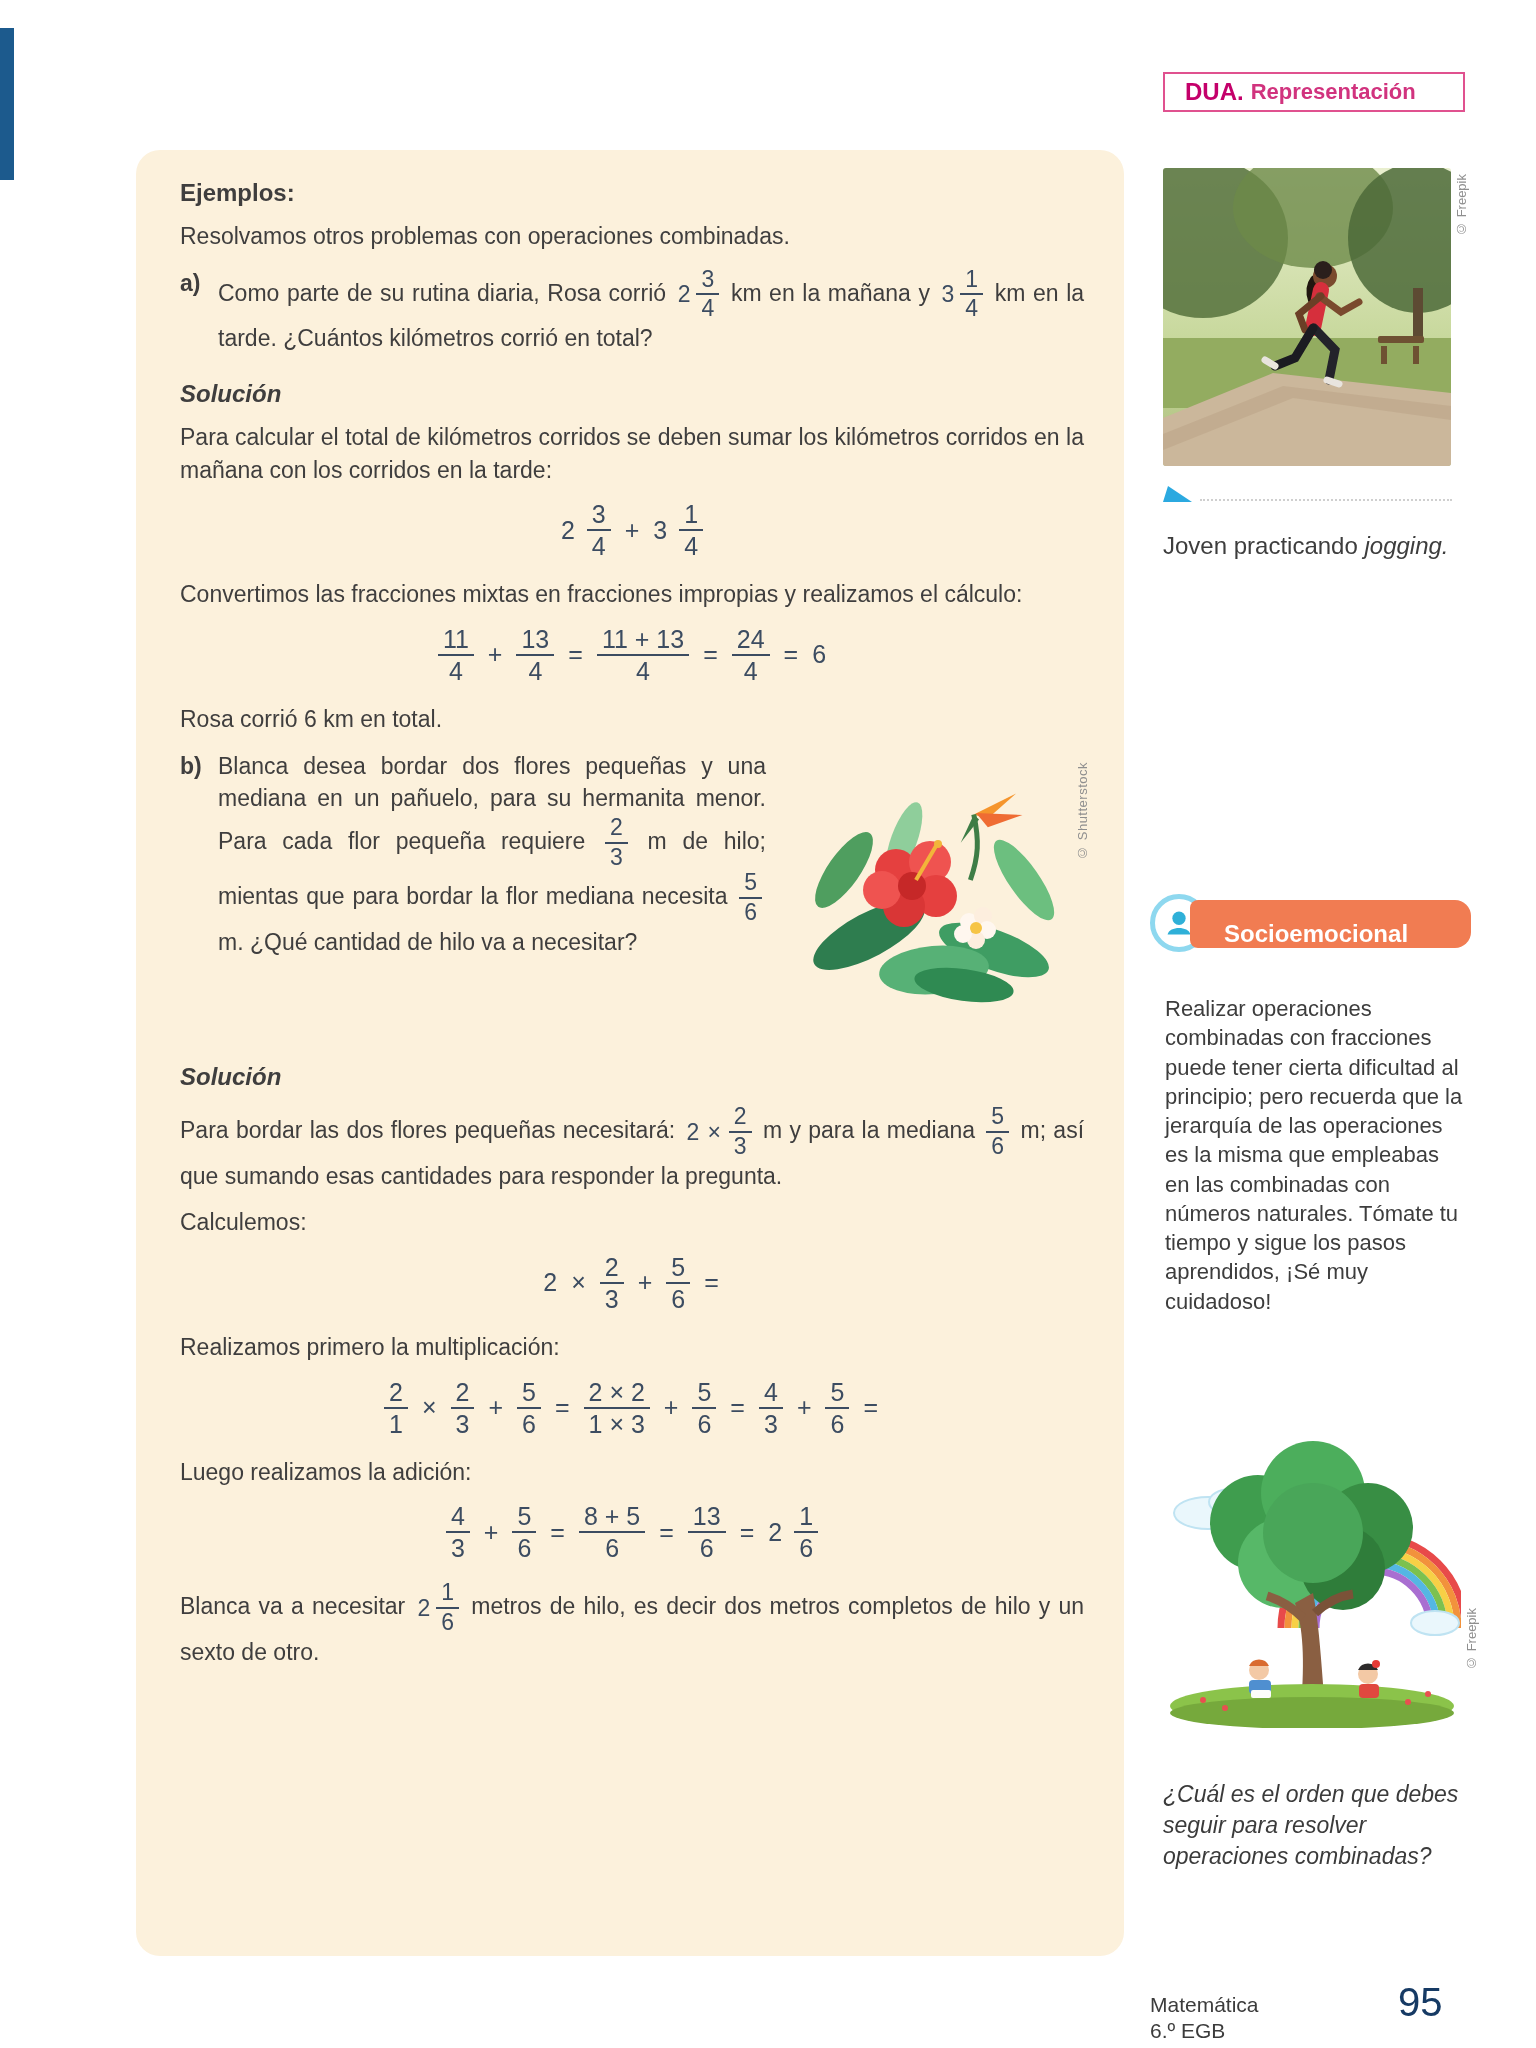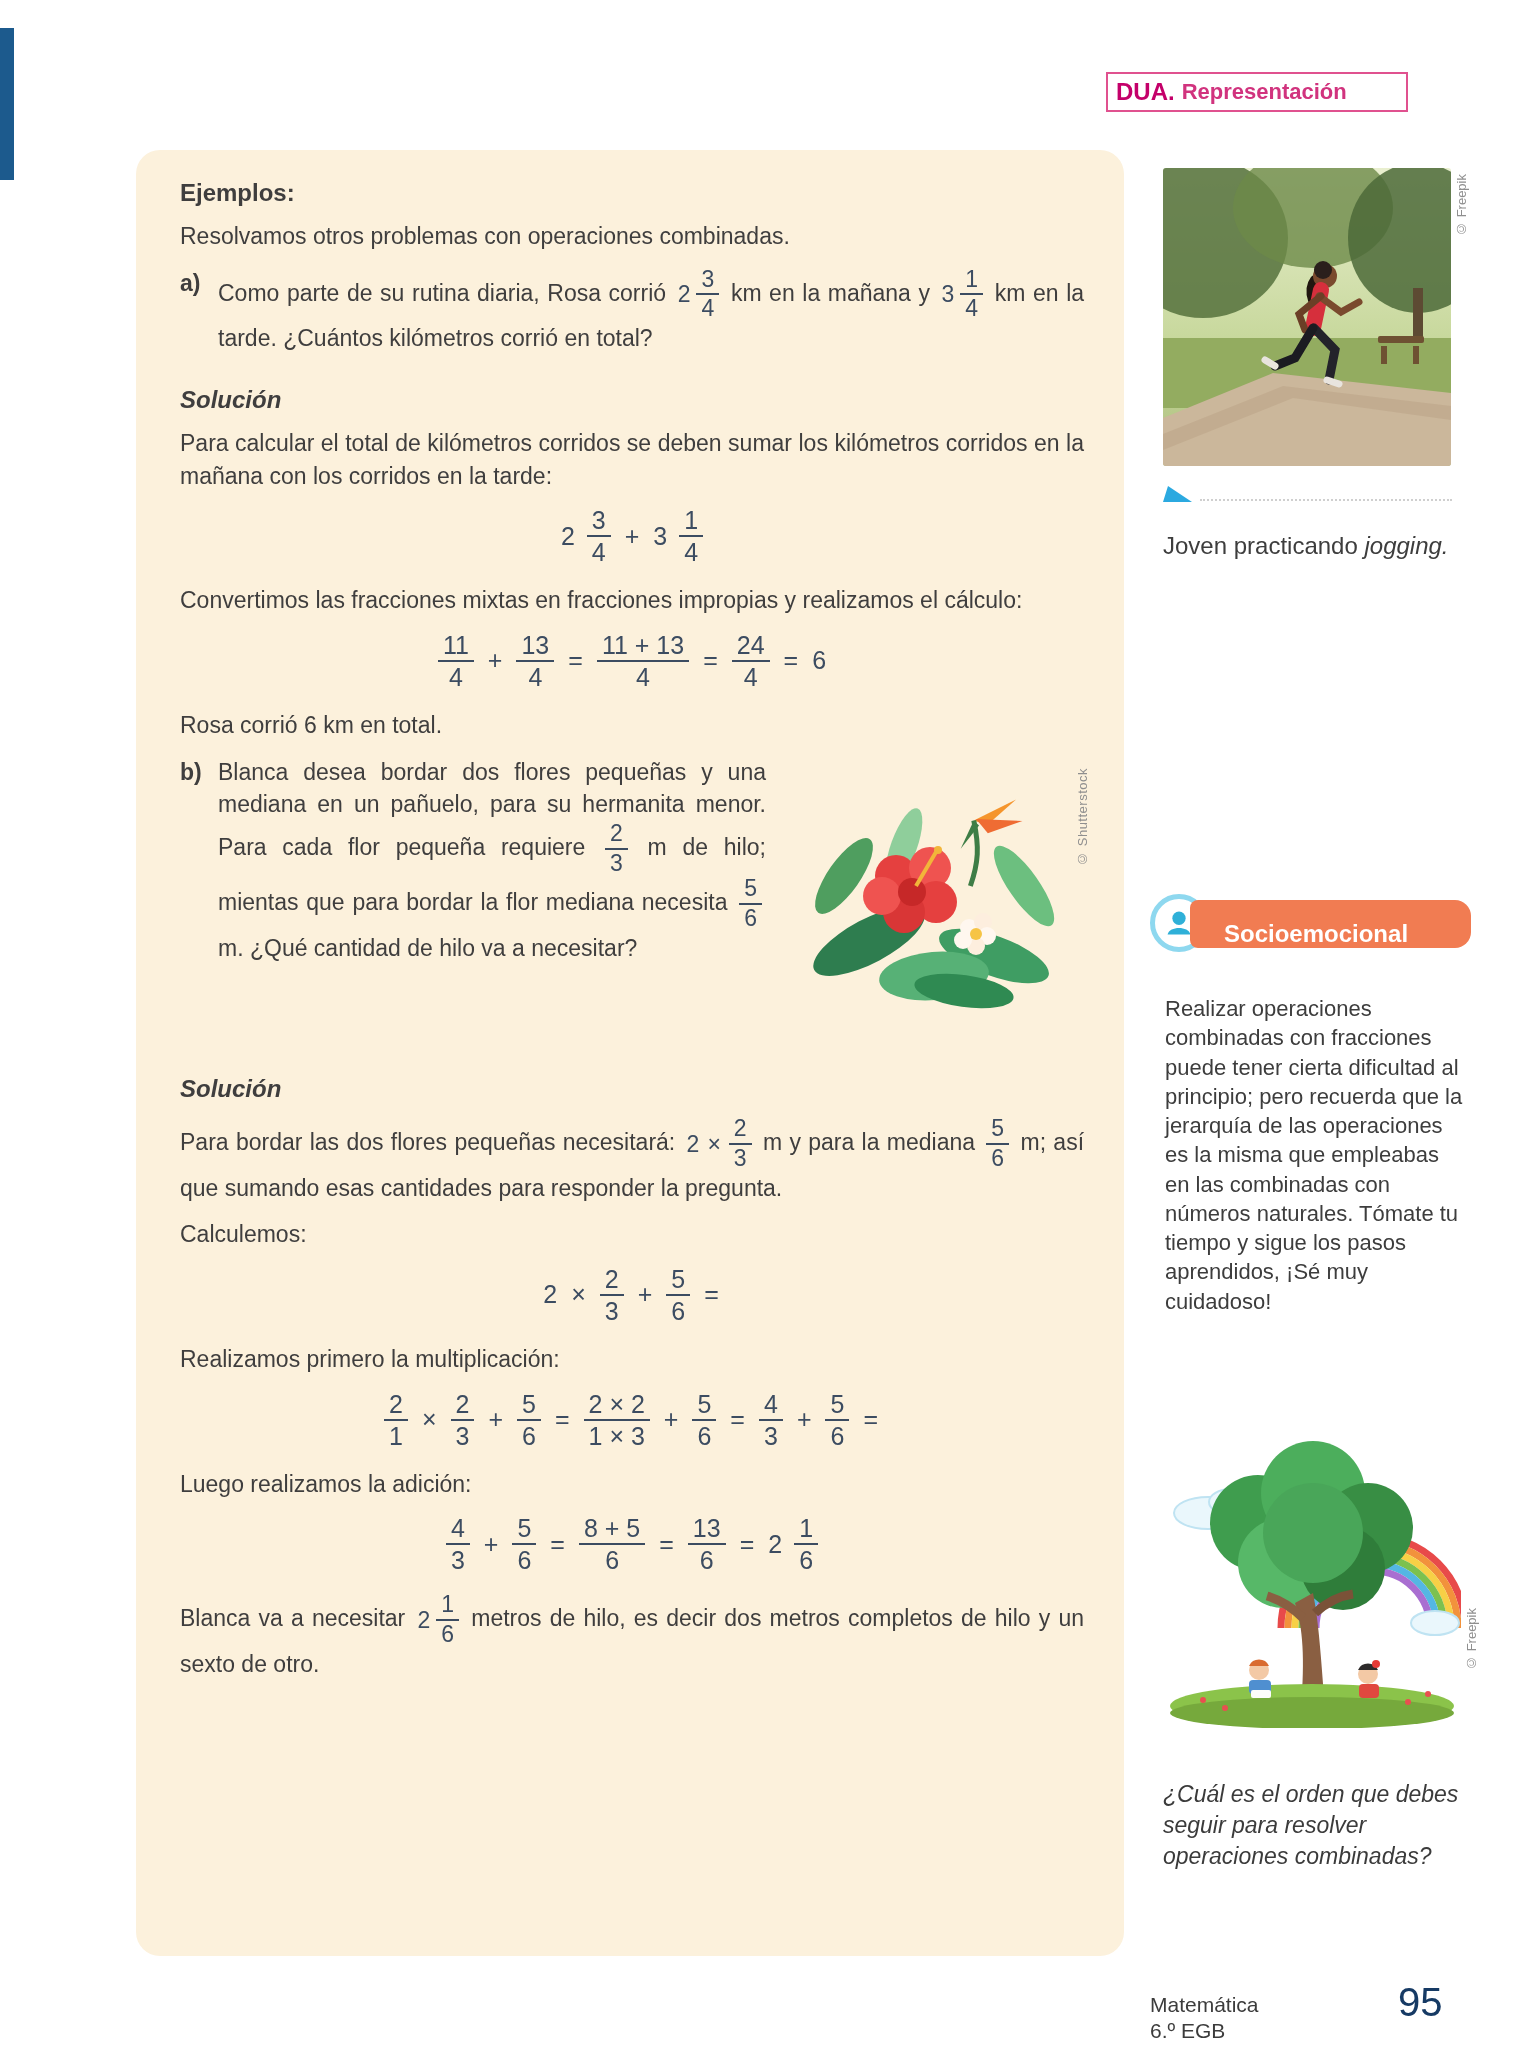--- a/index.html
+++ b/index.html
@@ -2,32 +2,32 @@
 <html><head>
 <meta charset="utf-8">
 <style>
   html,body{margin:0;padding:0;background:#ffffff;}
   .page{position:relative;width:1536px;height:2048px;background:#ffffff;
         font-family:"Liberation Sans",sans-serif;color:#3f3e3e;overflow:hidden;}
 
   .edge-tab{position:absolute;left:0;top:28px;width:14px;height:152px;background:#1c5a8d;}
 
   
-  .dua-box{position:absolute;left:1106px;top:72px;width:302px;height:40px;background:#fff;
-           border:2px solid #e0518f;box-sizing:border-box;display:flex;align-items:center;padding-left:8px;}
+  .dua-box{position:absolute;left:1163px;top:72px;width:302px;height:40px;background:#fff;
+           border:2px solid #e0518f;box-sizing:border-box;display:flex;align-items:center;padding-left:20px;}
   .dua-label{color:#c4006a;font-weight:bold;font-size:24px;}
   .dua-title{color:#d1337e;font-weight:bold;font-size:22px;margin-left:7px;}
 
   
   .content-box{position:absolute;left:136px;top:150px;width:988px;height:1806px;background:#fcf1dc;
                border-radius:24px;box-sizing:border-box;padding:26px 40px 0 44px;font-size:23px;line-height:1.42;}
   .ejemplos{font-weight:bold;font-size:24px;margin:0 0 10px;}
   .content-box p{margin:0 0 14px;}
   .just{text-align:justify;}
-  .solucion{font-style:italic;font-weight:bold;font-size:24px;margin:28px 0 10px;}
+  .solucion{font-style:italic;font-weight:bold;font-size:24px;margin:22px 0 10px;}
   .item{display:flex;gap:8px;margin:0 0 10px;}
   .item-label{font-weight:bold;flex:0 0 30px;}
   .item-body{flex:1;text-align:justify;}
 
   
   .eq{display:flex;justify-content:center;align-items:center;gap:12px;
       color:#3c4c61;font-size:25px;margin:14px 0 18px;}
   .ieq{display:inline-flex;align-items:center;vertical-align:middle;gap:6px;margin:0 4px;color:#3c4c61;}
   .frac{display:inline-flex;flex-direction:column;align-items:center;vertical-align:middle;line-height:1.12;}
   .frac .num{border-bottom:2px solid currentColor;padding:0 5px 1px;}

